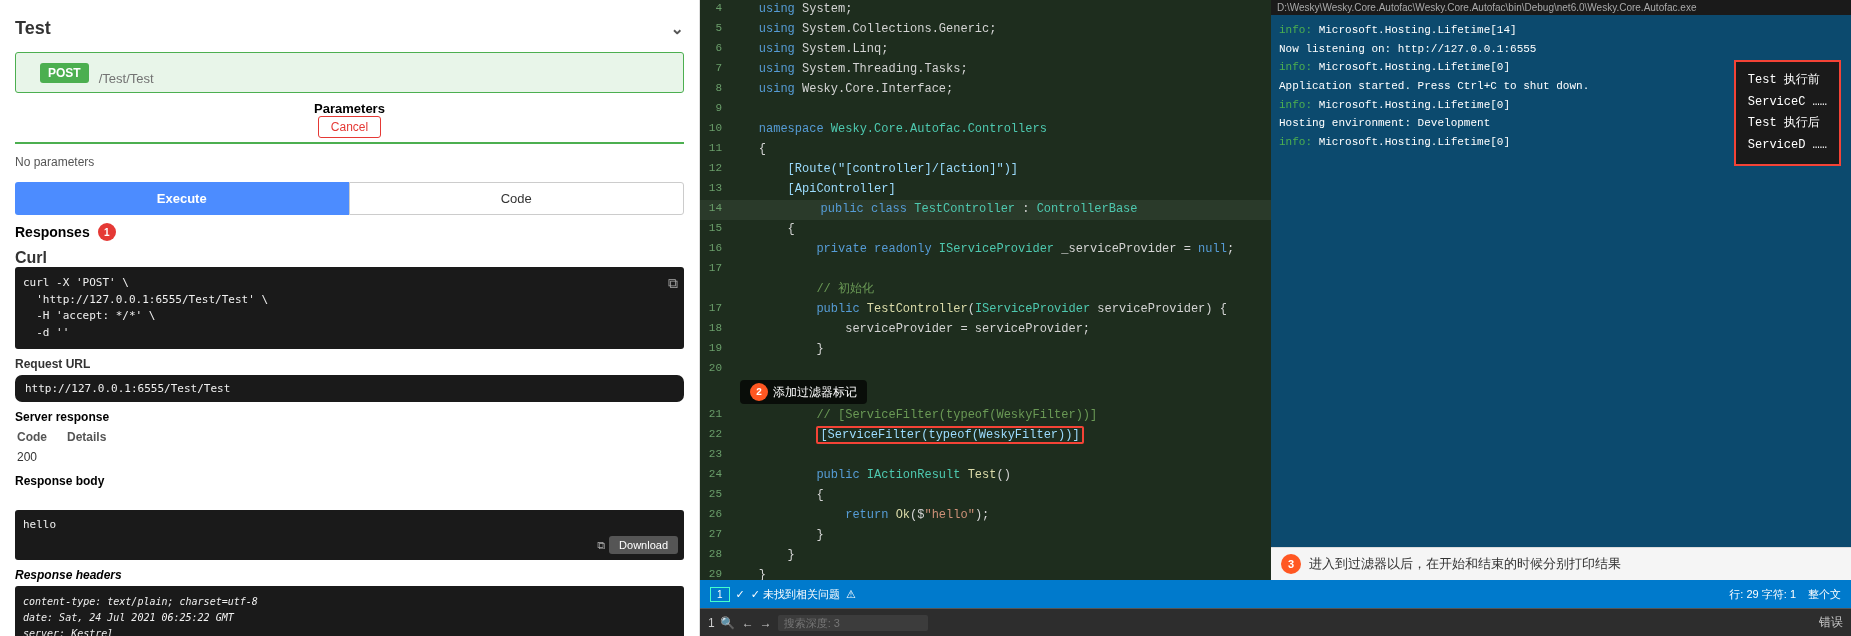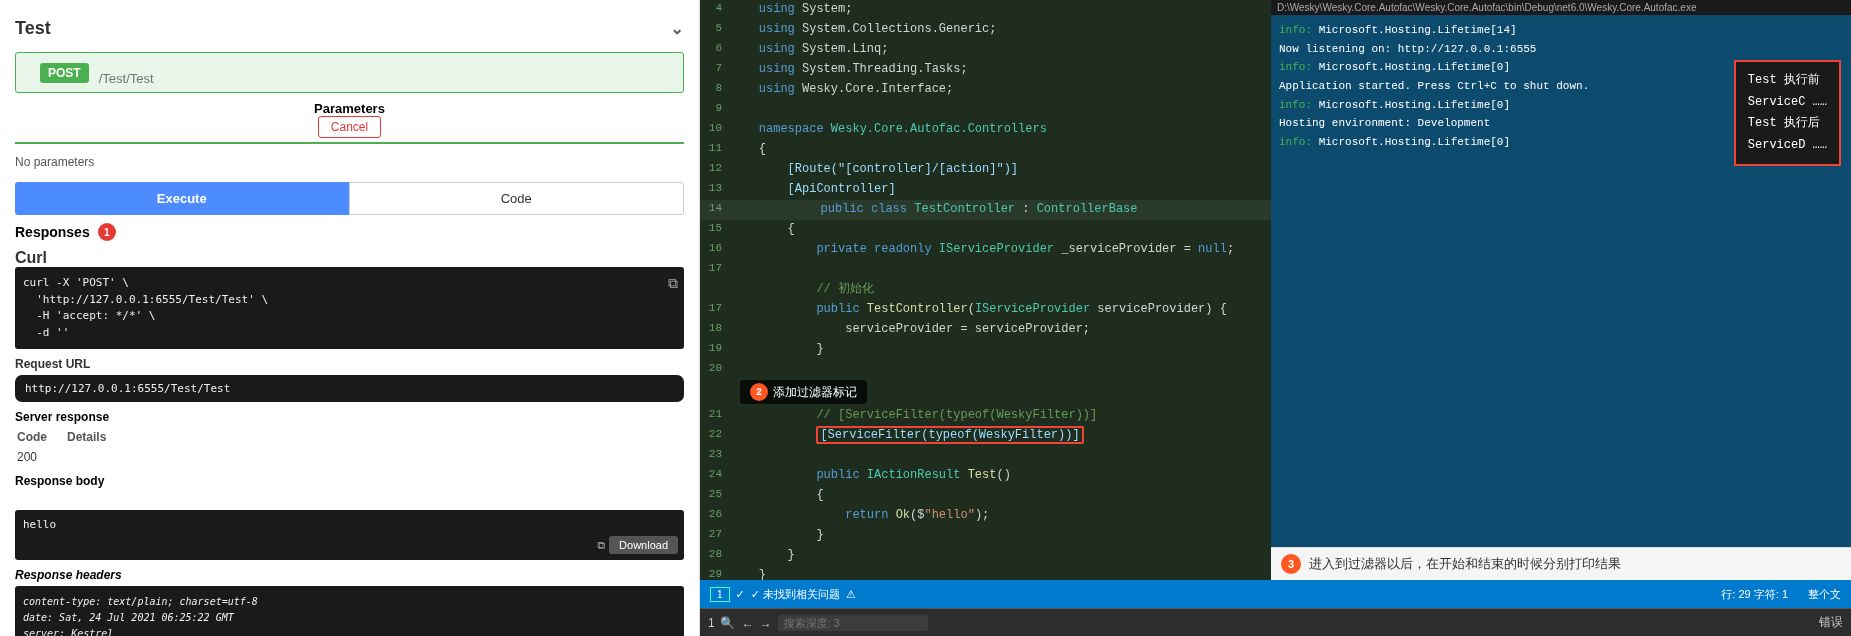--- a/index.html
+++ b/index.html
@@ -398,21 +398,21 @@
 
     .status-left {
       display: flex;
       align-items: center;
       gap: 6px;
     }
 
     .status-right {
       display: flex;
       align-items: center;
-      gap: 20px;
+      gap: 12px;
     }
 
     .editor-search-bar {
       height: 28px;
       background: #2d2d2d;
       display: flex;
       align-items: center;
       padding: 0 8px;
       gap: 6px;
       flex-shrink: 0;

